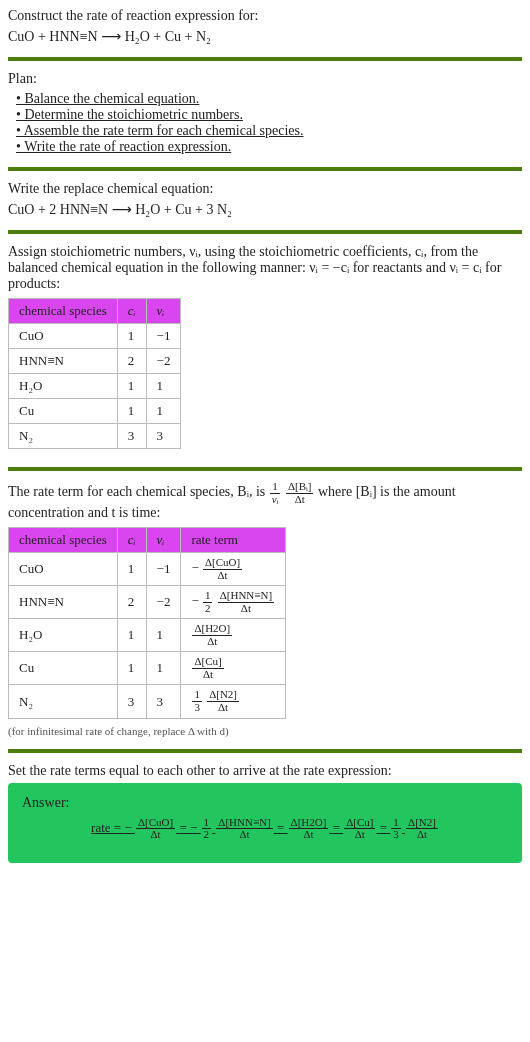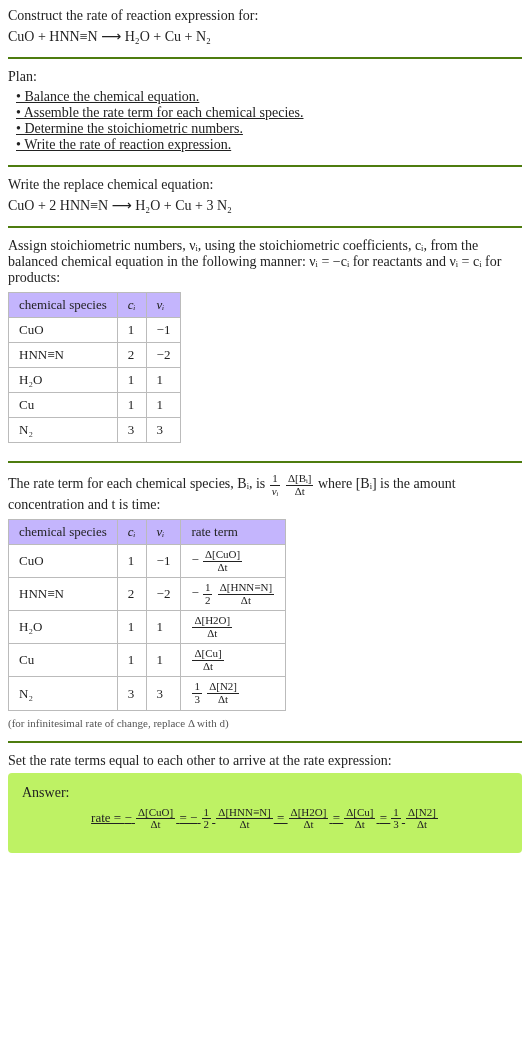--- a/index.html
+++ b/index.html
@@ -6,21 +6,21 @@
   font-family: Georgia, 'Times New Roman', serif;
   font-size: 14px;
   color: #222;
   background: #fff;
   margin: 0;
   padding: 8px;
   width: 530px;
   box-sizing: border-box;
 }
 .section {
-  border-top: 2px solid #4d7c0f;
+  border-top: 4px solid #4d7c0f;
   padding: 10px 0 12px 0;
 }
 .section.first {
   border-top: none;
   padding-top: 0;
 }
 .heading {
   font-size: 14px;
   margin-bottom: 4px;
 }
@@ -37,29 +37,29 @@
   margin-bottom: 6px;
 }
 table.data th, table.data td {
   border: 1px solid #bbb;
   padding: 4px 10px;
   text-align: left;
   font-weight: normal;
   font-size: 13px;
 }
 table.data th {
-  background: #c4b5fd;
+  background: #d946ef;
 }
 .note {
   font-size: 11px;
   color: #555;
   margin-top: 2px;
 }
 .answerbox {
-  background: #bef264;
+  background: #22c55e;
   border-radius: 4px;
   padding: 12px 14px 16px 14px;
 }
 .answerbox .ans-label {
   font-size: 14px;
   margin-bottom: 6px;
 }
 .answerbox .ans-eq {
   text-align: center;
   font-size: 13px;
@@ -94,22 +94,22 @@
 <body>
 
 <div class="section first">
   <div class="heading">Construct the rate of reaction expression for:</div>
   <div class="eq">CuO + HNN≡N  ⟶  H₂O + Cu + N₂</div>
 </div>
 
 <div class="section">
   <div class="heading">Plan:</div>
   <div class="bullet">• Balance the chemical equation.</div>
+  <div class="bullet">• Determine the stoichiometric numbers.</div>
   <div class="bullet">• Assemble the rate term for each chemical species.</div>
-  <div class="bullet">• Determine the stoichiometric numbers.</div>
   <div class="bullet">• Write the rate of reaction expression.</div>
 </div>
 
 <div class="section">
   <div class="heading">Write the replace chemical equation:</div>
   <div class="eq">CuO + 2 HNN≡N  ⟶  H₂O + Cu + 3 N₂</div>
 </div>
 
 <div class="section">
   <div>Assign stoichiometric numbers, νᵢ, using the stoichiometric coefficients, cᵢ, from the balanced chemical equation in the following manner: νᵢ = −cᵢ for reactants and νᵢ = cᵢ for products:</div>

